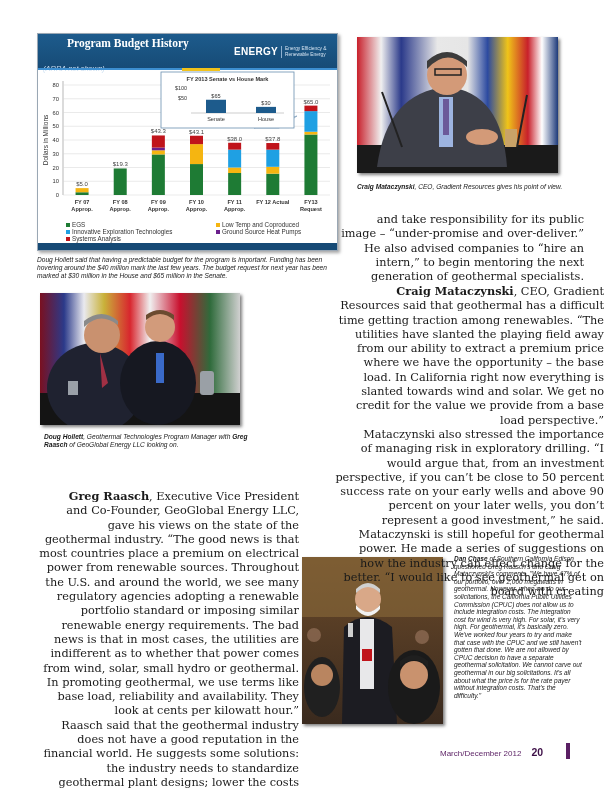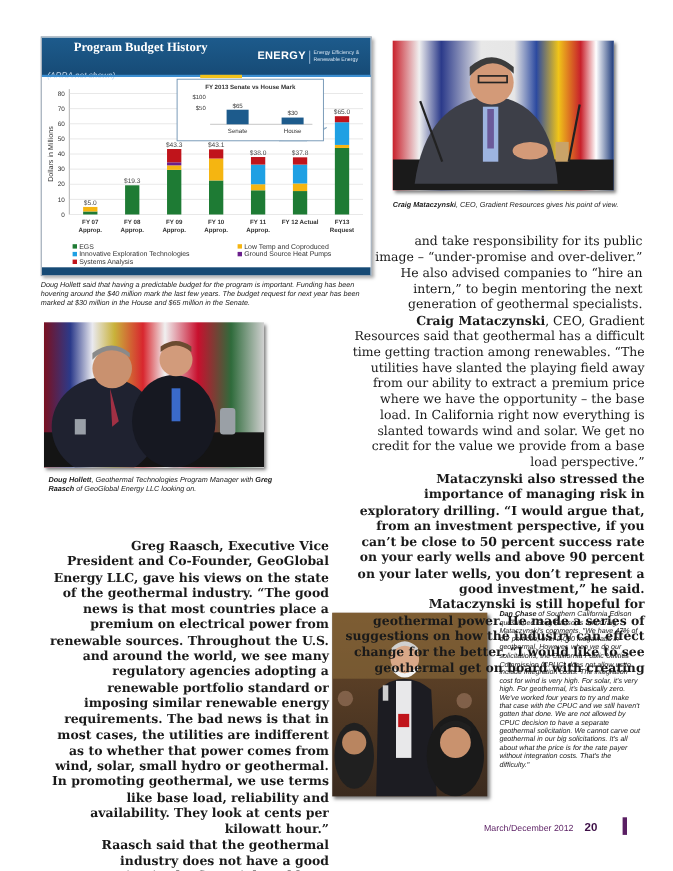--- a/index.html
+++ b/index.html
@@ -20,23 +20,23 @@
   .legend .sw { display: inline-block; width: 4px; height: 4px; margin-right: 2px; vertical-align: 0; }
 
   .cap { font-family: "Liberation Sans", sans-serif; font-style: italic; font-size: 6.6px; line-height: 7.8px; color: #1a1a1a; }
   .cap b { font-style: italic; }
 
   .photo { position: absolute; box-shadow: 2px 2px 3px rgba(0,0,0,0.5); overflow: hidden; }
 
   .body-text { font-size: 11.3px; line-height: 14.3px; text-align: right; }
   .col-left { position: absolute; left: 39px; top: 489px; width: 260px; }
   .col-right-top { position: absolute; left: 339px; top: 213px; width: 245px; }
-  .col-right { position: absolute; left: 314px; top: 284px; width: 272px; }
+  .col-right { position: absolute; left: 332px; top: 284px; width: 272px; }
   p { margin: 0; }
-  .indent { text-indent: 20px; font-weight: bold; }
+  .indent { text-indent: 20px; }
 
   .side-cap { position: absolute; left: 454px; top: 555px; width: 130px; font-family: "Liberation Sans", sans-serif; font-style: italic; font-size: 6.5px; line-height: 7.6px; }
 
   .footer { position: absolute; left: 440px; top: 746px; font-family: "Liberation Sans", sans-serif; font-size: 8px; color: #5a1f63; }
   .footer .num { font-weight: bold; font-size: 10.5px; margin-left: 10px; color: #3d0f47; }
   .footer-bar { position: absolute; left: 566px; top: 743px; width: 4px; height: 16px; background: #5a1f63; }
 </style>
 </head>
 <body>
 

